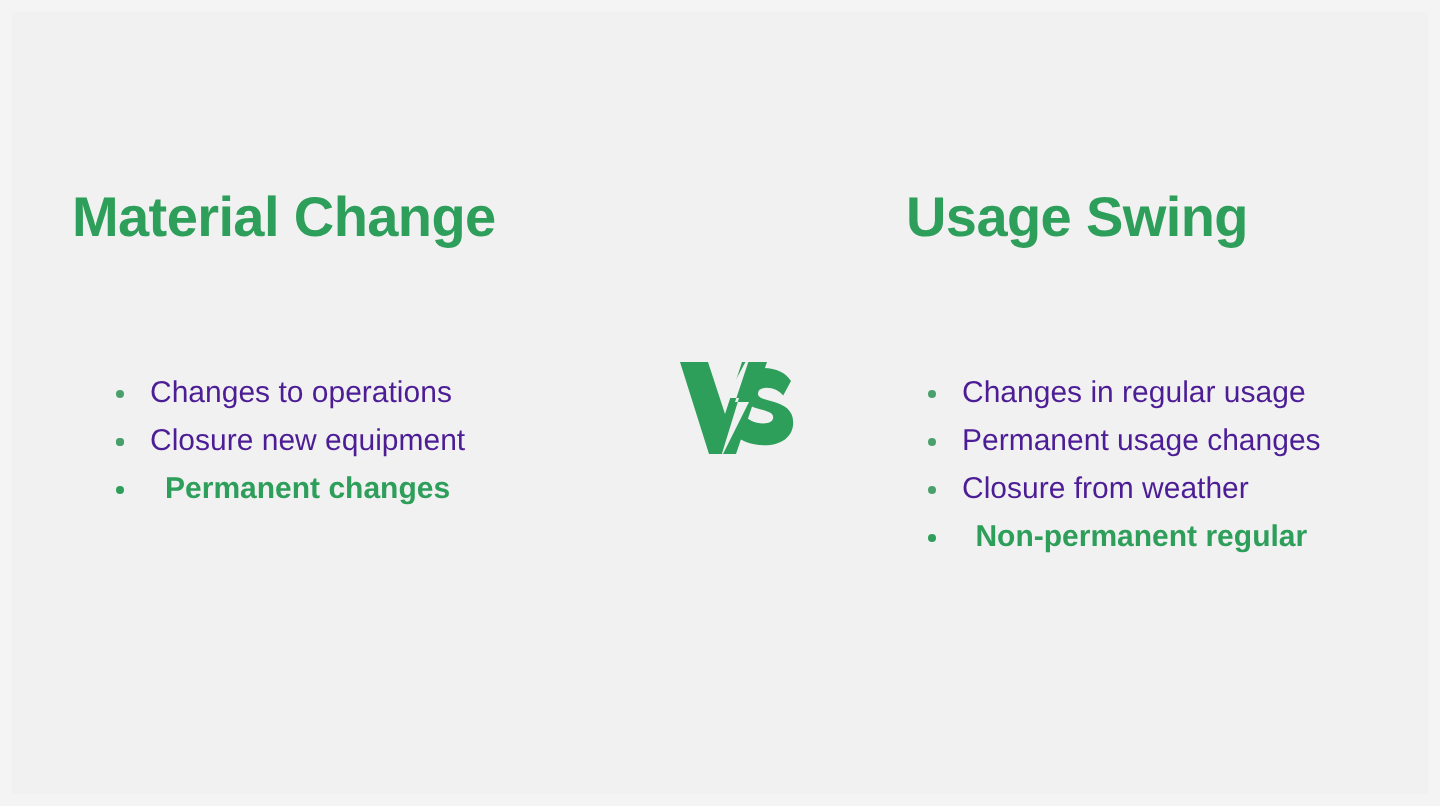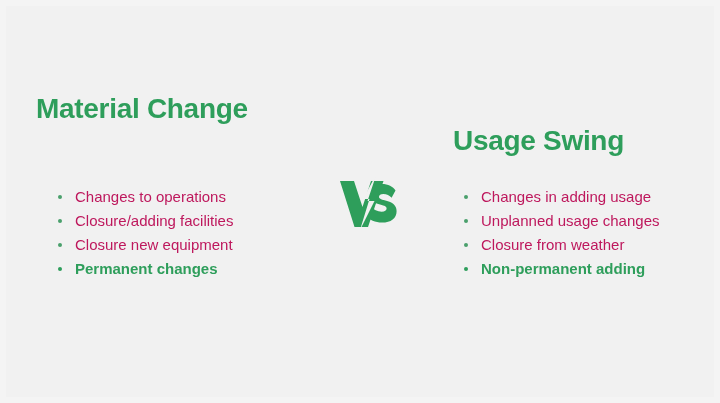--- a/index.html
+++ b/index.html
@@ -39,43 +39,43 @@
     left: 0;
     margin: 0;
     font-size: 28px;
     font-weight: bold;
     letter-spacing: -0.3px;
     color: #2e9e5b;
     white-space: nowrap;
     line-height: 1.2;
   }
   .column.left  .col-heading { left: 6px; }
-  .column.right .col-heading { left: 6px; margin-top: 32px; }
+  .column.right .col-heading { left: 6px; }
 
   .bullet-list {
     position: absolute;
     top: 182px;
     left: 0;
     margin: 0;
     padding: 0;
     list-style: none;
   }
   .column.left  .bullet-list { left: 28px; }
   .column.right .bullet-list { left: 17px; }
 
   .bullet-item {
     position: relative;
     padding-left: 17px;
     margin: 0 0 6px 0;
     font-size: 15px;
     line-height: 18px;
-    color: #be185d;
+    color: #4c1d95;
     white-space: nowrap;
   }
-  .bullet-item:last-child { margin-bottom: 0; }
+  .bullet-item:last-child { margin-bottom: 0; text-align: center; }
 
   .bullet-item .dot {
     position: absolute;
     left: 0;
     top: 7px;
     width: 4px;
     height: 4px;
     border-radius: 50%;
     background: #4aa06c;
   }
@@ -103,21 +103,20 @@
   <div class="column left">
     <h2 class="col-heading">Material Change</h2>
 
     <ul class="bullet-list">
       <li class="bullet-item">
         <span class="dot"></span>
         <span>Changes to operations</span>
       </li>
       <li class="bullet-item">
         <span class="dot"></span>
-        <span>Closure/adding facilities</span>
       </li>
       <li class="bullet-item">
         <span class="dot"></span>
         <span>Closure new equipment</span>
       </li>
       <li class="bullet-item strong">
         <span class="dot"></span>
         <span>Permanent changes</span>
       </li>
     </ul>
@@ -138,30 +137,30 @@
       <path d="M38.5 0 L25 25 L31.5 25 L22 56 L36.5 27 L29.5 27 Z" fill="#f1f1f1"></path>
     </svg>
   </div>
 
   <div class="column right">
     <h2 class="col-heading">Usage Swing</h2>
 
     <ul class="bullet-list">
       <li class="bullet-item">
         <span class="dot"></span>
-        <span>Changes in adding usage</span>
+        <span>Changes in regular usage</span>
       </li>
       <li class="bullet-item">
         <span class="dot"></span>
-        <span>Unplanned usage changes</span>
+        <span>Permanent usage changes</span>
       </li>
       <li class="bullet-item">
         <span class="dot"></span>
         <span>Closure from weather</span>
       </li>
       <li class="bullet-item strong">
         <span class="dot"></span>
-        <span>Non-permanent adding</span>
+        <span>Non-permanent regular</span>
       </li>
     </ul>
   </div>
 
 </div>
 
 </body></html>

